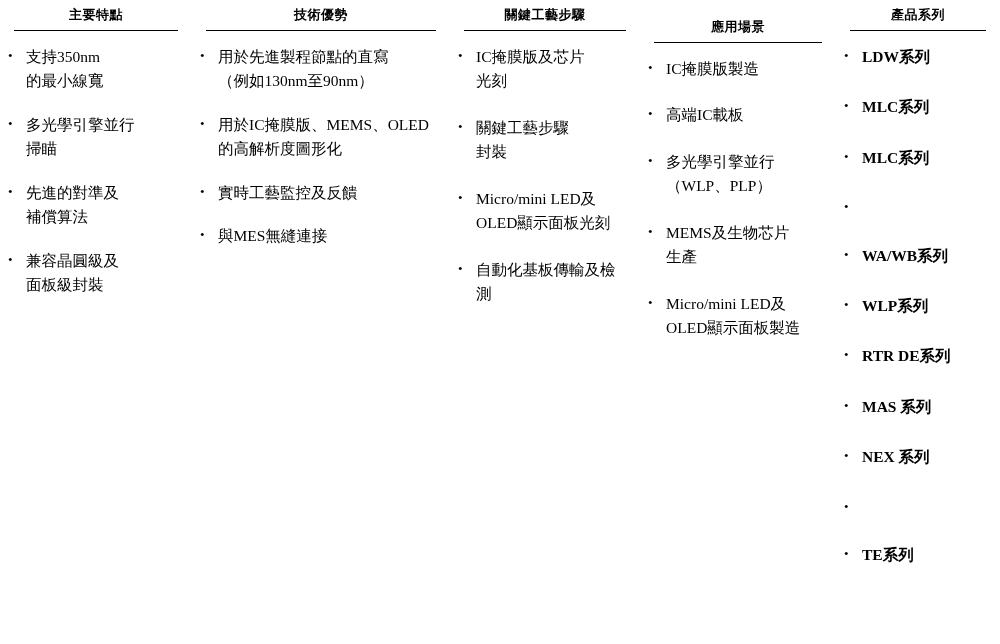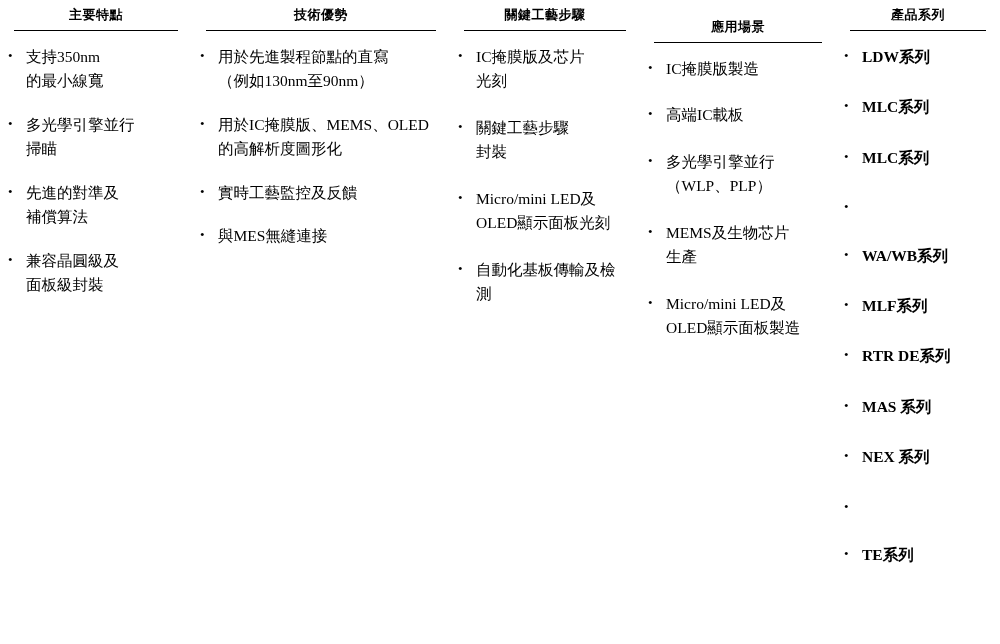--- a/index.html
+++ b/index.html
@@ -214,21 +214,21 @@
         </li>
         <li class="item">
           <span class="bullet">•</span>
         </li>
         <li class="item">
           <span class="bullet">•</span>
           <span class="item-text">WA/WB系列</span>
         </li>
         <li class="item">
           <span class="bullet">•</span>
-          <span class="item-text">MLF系列</span>
+          <span class="item-text">WLP系列</span>
         </li>
         <li class="item">
           <span class="bullet">•</span>
           <span class="item-text">RTR DE系列</span>
         </li>
         <li class="item">
           <span class="bullet">•</span>
           <span class="item-text">MAS 系列</span>
         </li>
         <li class="item">

